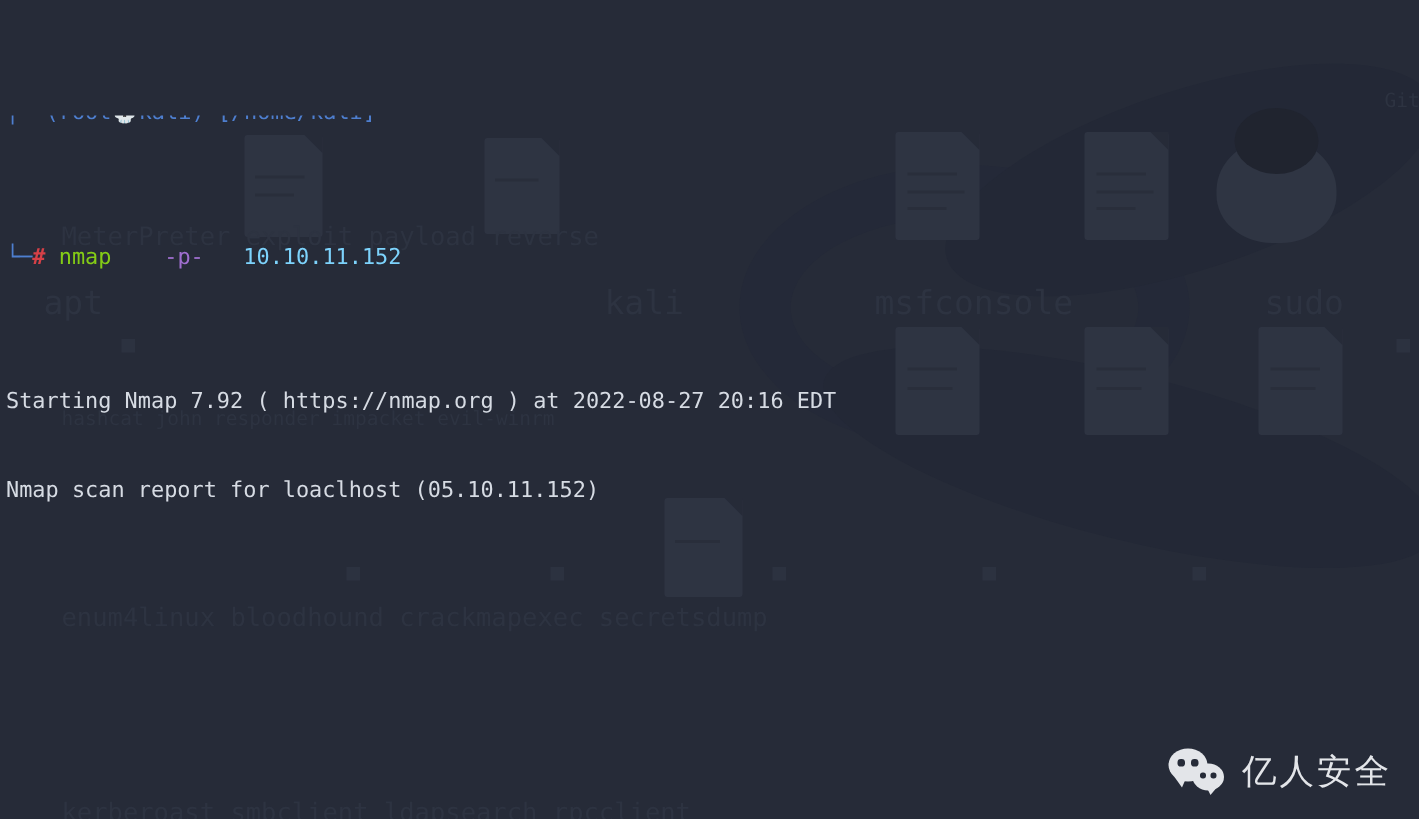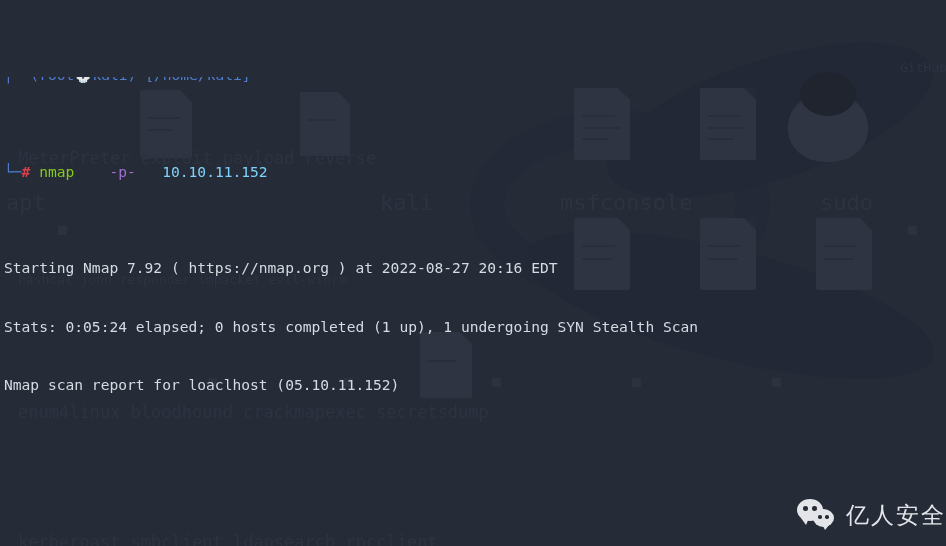--- a/index.html
+++ b/index.html
@@ -23,20 +23,21 @@
     background: #262b38;
     overflow: hidden;
   }
 
   
   .wallpaper {
     position: absolute;
     inset: 0;
     pointer-events: none;
     z-index: 0;
+    margin-left: 23px;
   }
   .wp-doc {
     position: absolute;
     background: #2e3442;
     border-radius: 2px;
   }
   .wp-doc::after {
     content: "";
     position: absolute;
     top: 0; right: 0;
@@ -107,21 +108,21 @@
 
   .c-blue   { color: #4e7fd0; }
   .c-red    { color: #d64047; font-weight: bold; }
   .c-green  { color: #84cc16; }
   .c-purple { color: #a06fd0; }
   .c-white  { color: #7dd3fc; }
 
   
   .watermark {
     position: absolute;
-    right: 0;
+    right: 18px;
     bottom: 14px;
     z-index: 5;
     display: flex;
     align-items: center;
     gap: 9px;
     opacity: .93;
   }
   .wechat-icon { position: relative; width: 40px; height: 34px; }
   .bubble-big, .bubble-small {
     position: absolute;
@@ -228,21 +229,20 @@
     
     <div class="clip-top">
       <span class="inner c-blue">┌──(root💀kali)-[/home/kali]</span>
     </div>
 
     
     <div class="line"><span class="c-blue">└─</span><span class="c-red">#</span><span> </span><span class="c-green">nmap</span><span>    </span><span class="c-purple">-p-</span><span>   </span><span class="c-white">10.10.11.152</span></div>
 
     
     <div class="line">Starting Nmap 7.92 ( https://nmap.org ) at 2022-08-27 20:16 EDT</div>
-    <div class="line">Stats: 0:05:24 elapsed; 0 hosts completed (1 up), 1 undergoing SYN Stealth Scan</div>
     <div class="line">Nmap scan report for loaclhost (05.10.11.152)</div>
     
 
     
     
 
     
 
     
   </div>

